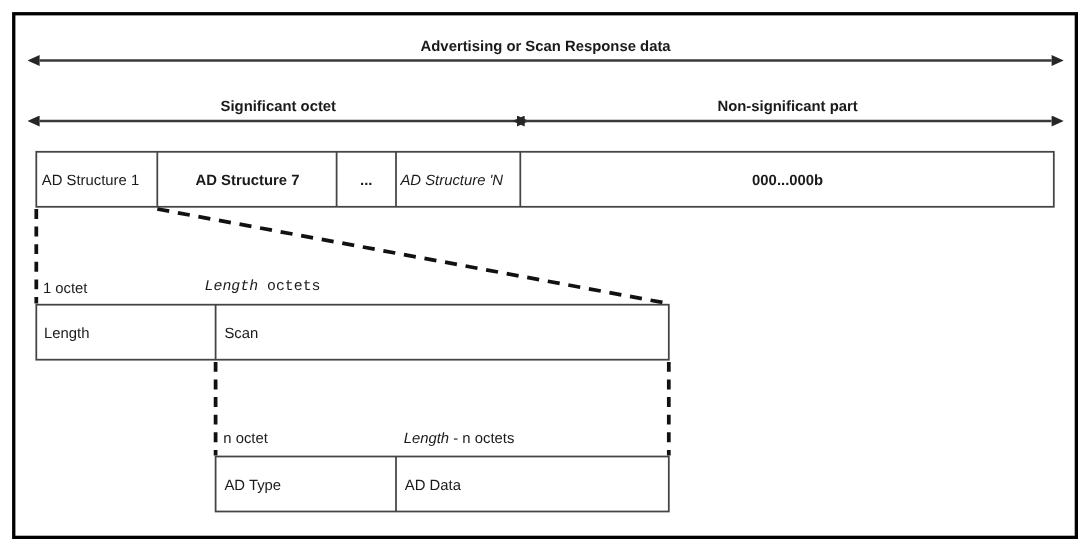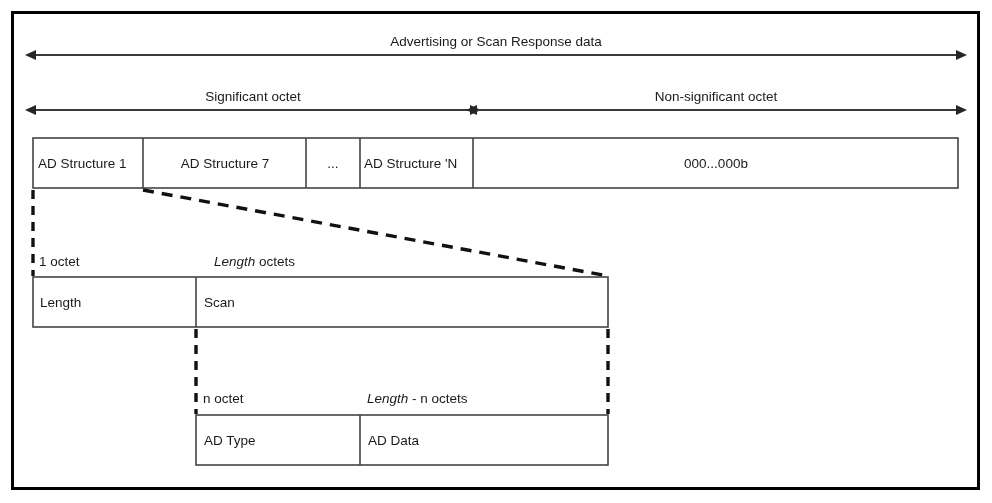--- a/index.html
+++ b/index.html
@@ -35,20 +35,21 @@
   .lbl {
     position: absolute;
     font-size: 13.5px;
     color: #1a1a1a;
     white-space: nowrap;
     line-height: 1;
   }
   .lbl-c {
     text-align: center;
     transform: translateX(-50%);
+    font-weight: bold;
   }
   .cell-txt {
     position: absolute;
     font-size: 13.5px;
     color: #1a1a1a;
     white-space: nowrap;
     line-height: 1;
   }
   .ital {
     font-style: italic;
@@ -109,35 +110,35 @@
     <g>
       <rect x="196" y="415" width="412" height="50" fill="#ffffff" stroke="#444444" stroke-width="1.6"></rect>
       <line x1="360" y1="415" x2="360" y2="465" stroke="#444444" stroke-width="1.6"></line>
     </g>
   </svg>
 
   <div class="lbl lbl-c" style="left:496px; top:35px;">Advertising or Scan Response data</div>
 
   <div class="lbl lbl-c" style="left:253px; top:90px;">Significant octet</div>
 
-  <div class="lbl lbl-c" style="left:716px; top:90px;">Non-significant octet</div>
+  <div class="lbl lbl-c" style="left:716px; top:90px;">Non-significant part</div>
 
   <div class="cell-txt" style="left:38px; top:157px;">AD Structure 1</div>
 
   <div class="cell-txt lbl-c" style="left:225px; top:157px;">AD Structure 7</div>
 
   <div class="cell-txt lbl-c" style="left:333px; top:157px;">...</div>
 
-  <div class="cell-txt" style="left:364px; top:157px;">AD Structure 'N</div>
+  <div class="cell-txt" style="left:364px; top:157px;font-style:italic;">AD Structure 'N</div>
 
   <div class="cell-txt lbl-c" style="left:716px; top:157px;">000...000b</div>
 
   <div class="lbl" style="left:39px; top:255px;">1 octet</div>
 
-  <div class="lbl" style="left:214px; top:255px;"><span class="ital">Length</span><span> octets</span></div>
+  <div class="lbl" style="left:186px; top:255px;font-family:Liberation Mono, monospace;"><span class="ital">Length</span><span> octets</span></div>
 
   <div class="cell-txt" style="left:40px; top:296px;">Length</div>
 
   <div class="cell-txt" style="left:204px; top:296px;">Scan</div>
 
   <div class="lbl" style="left:203px; top:392px;">n octet</div>
 
   <div class="lbl" style="left:367px; top:392px;text-align:center;"><span class="ital">Length</span><span> - n octets</span></div>
 
   <div class="cell-txt" style="left:204px; top:434px;">AD Type</div>

